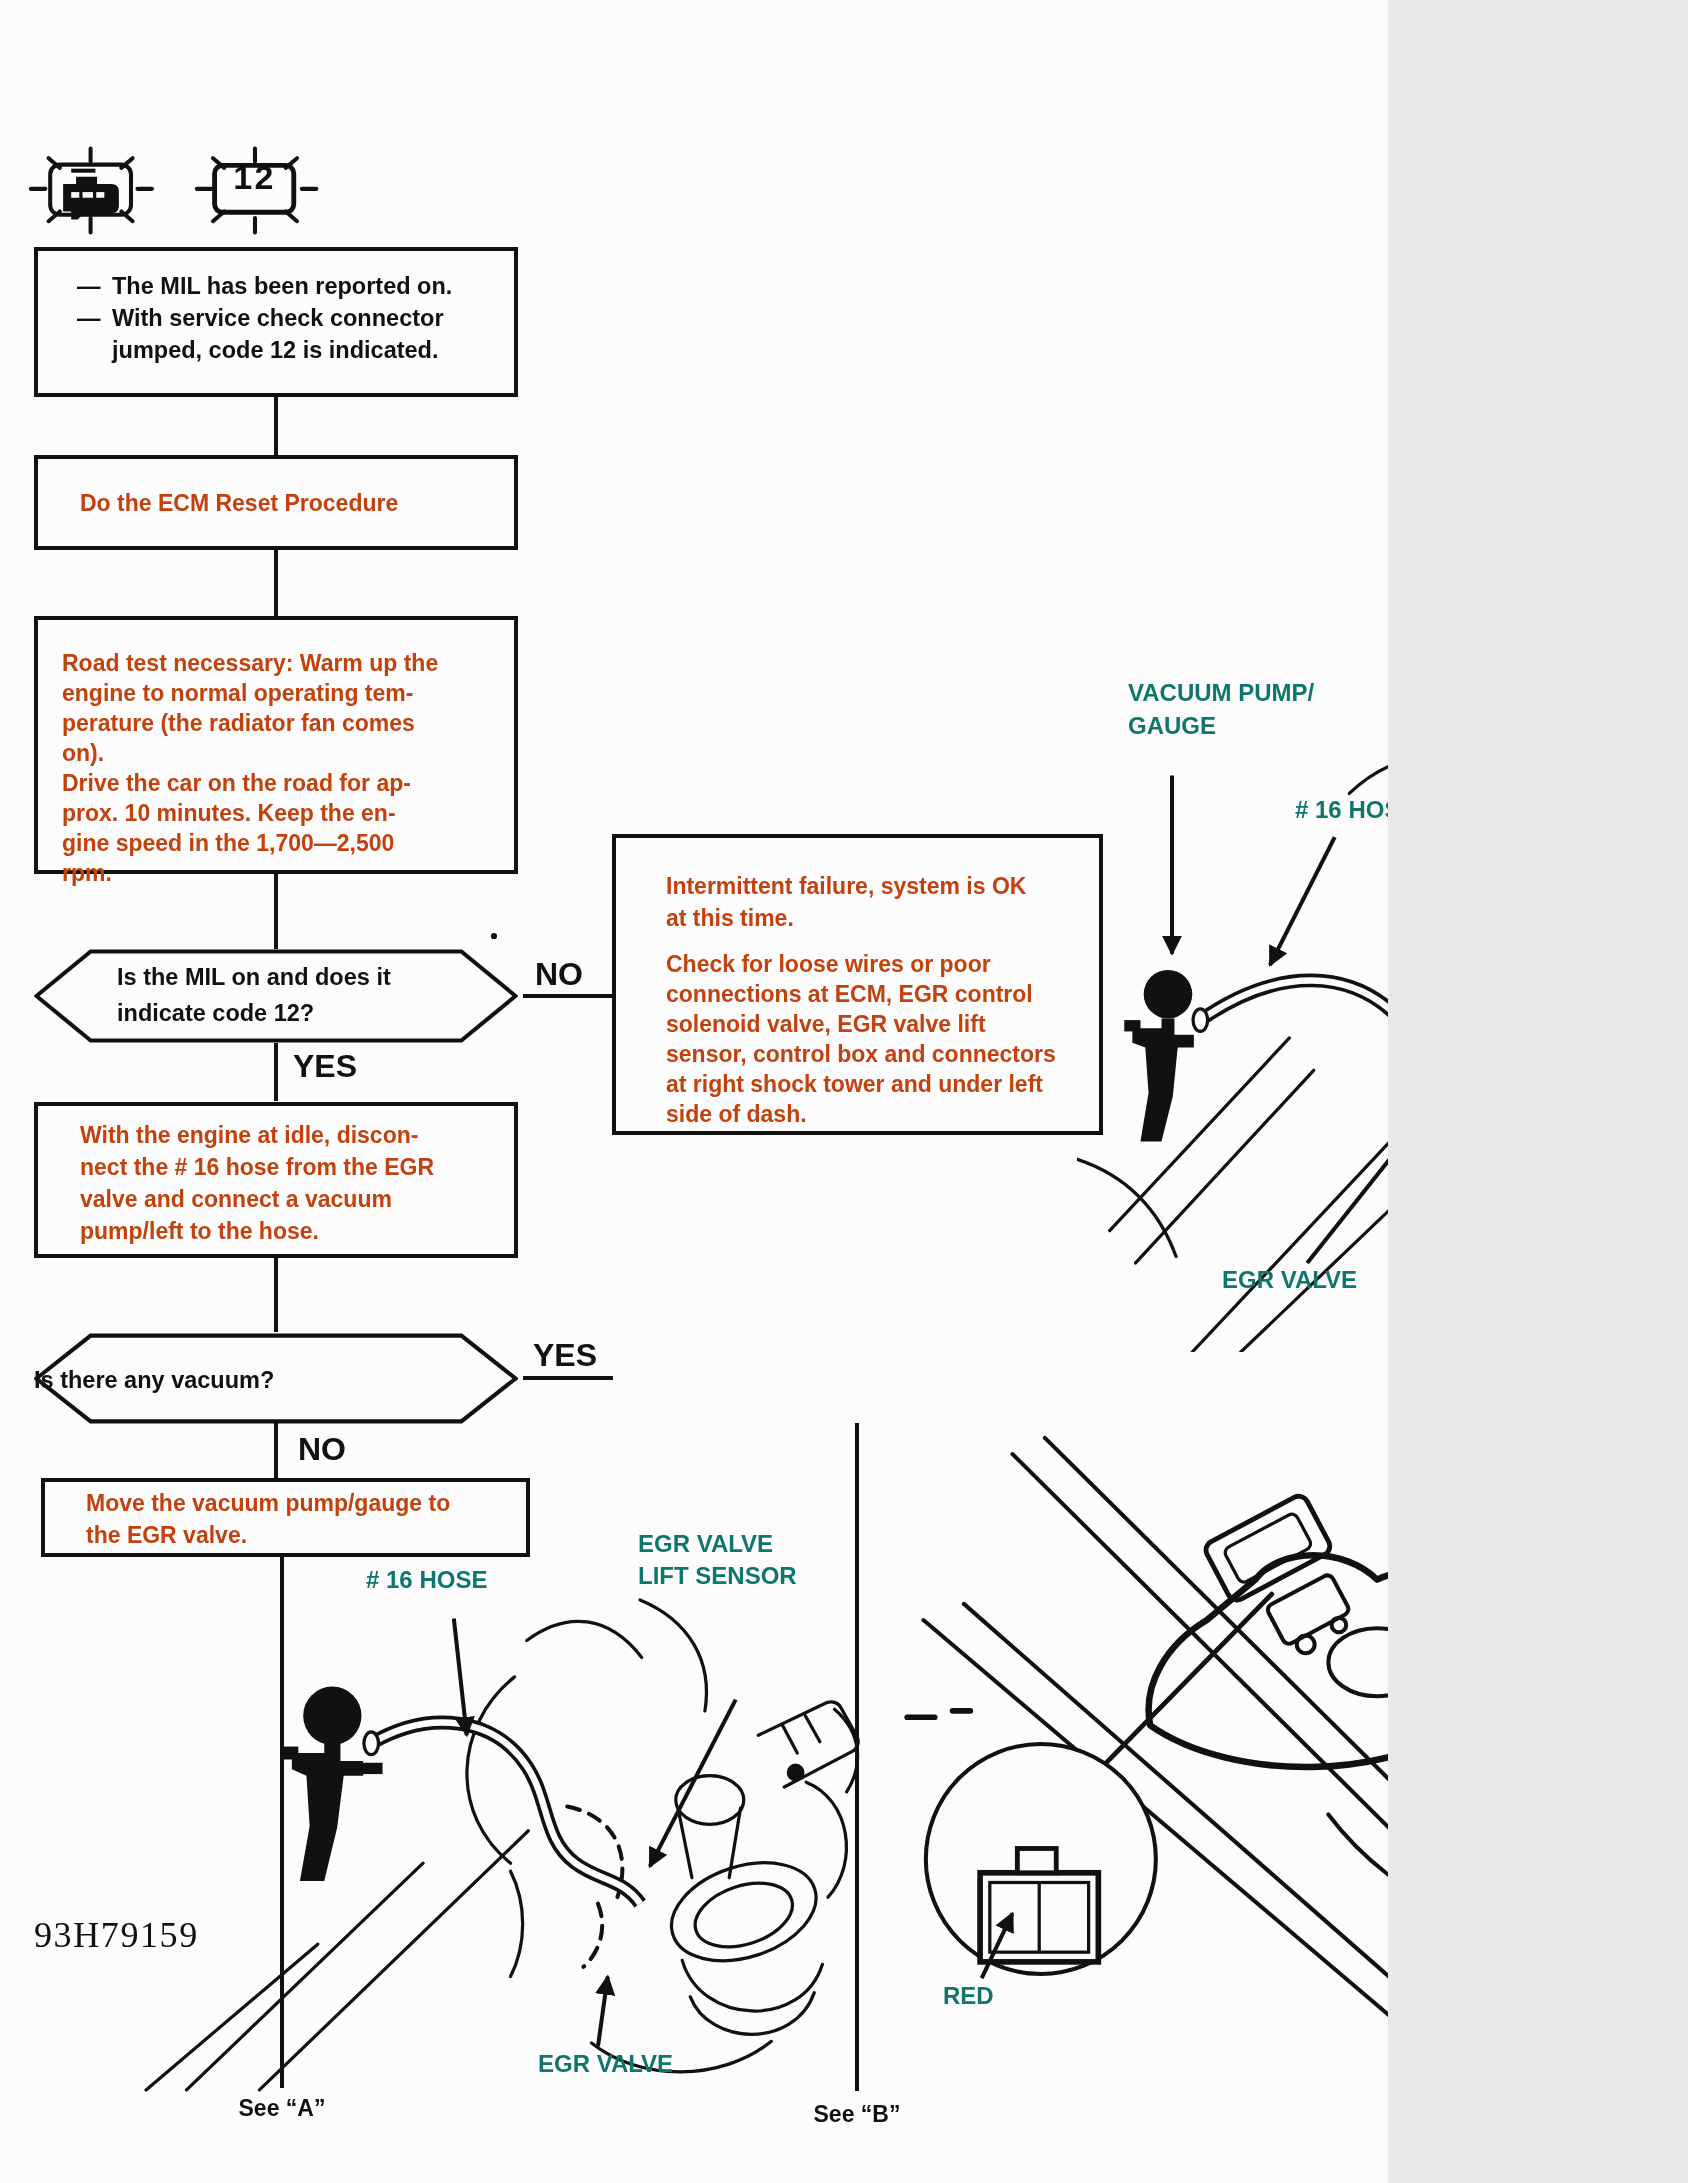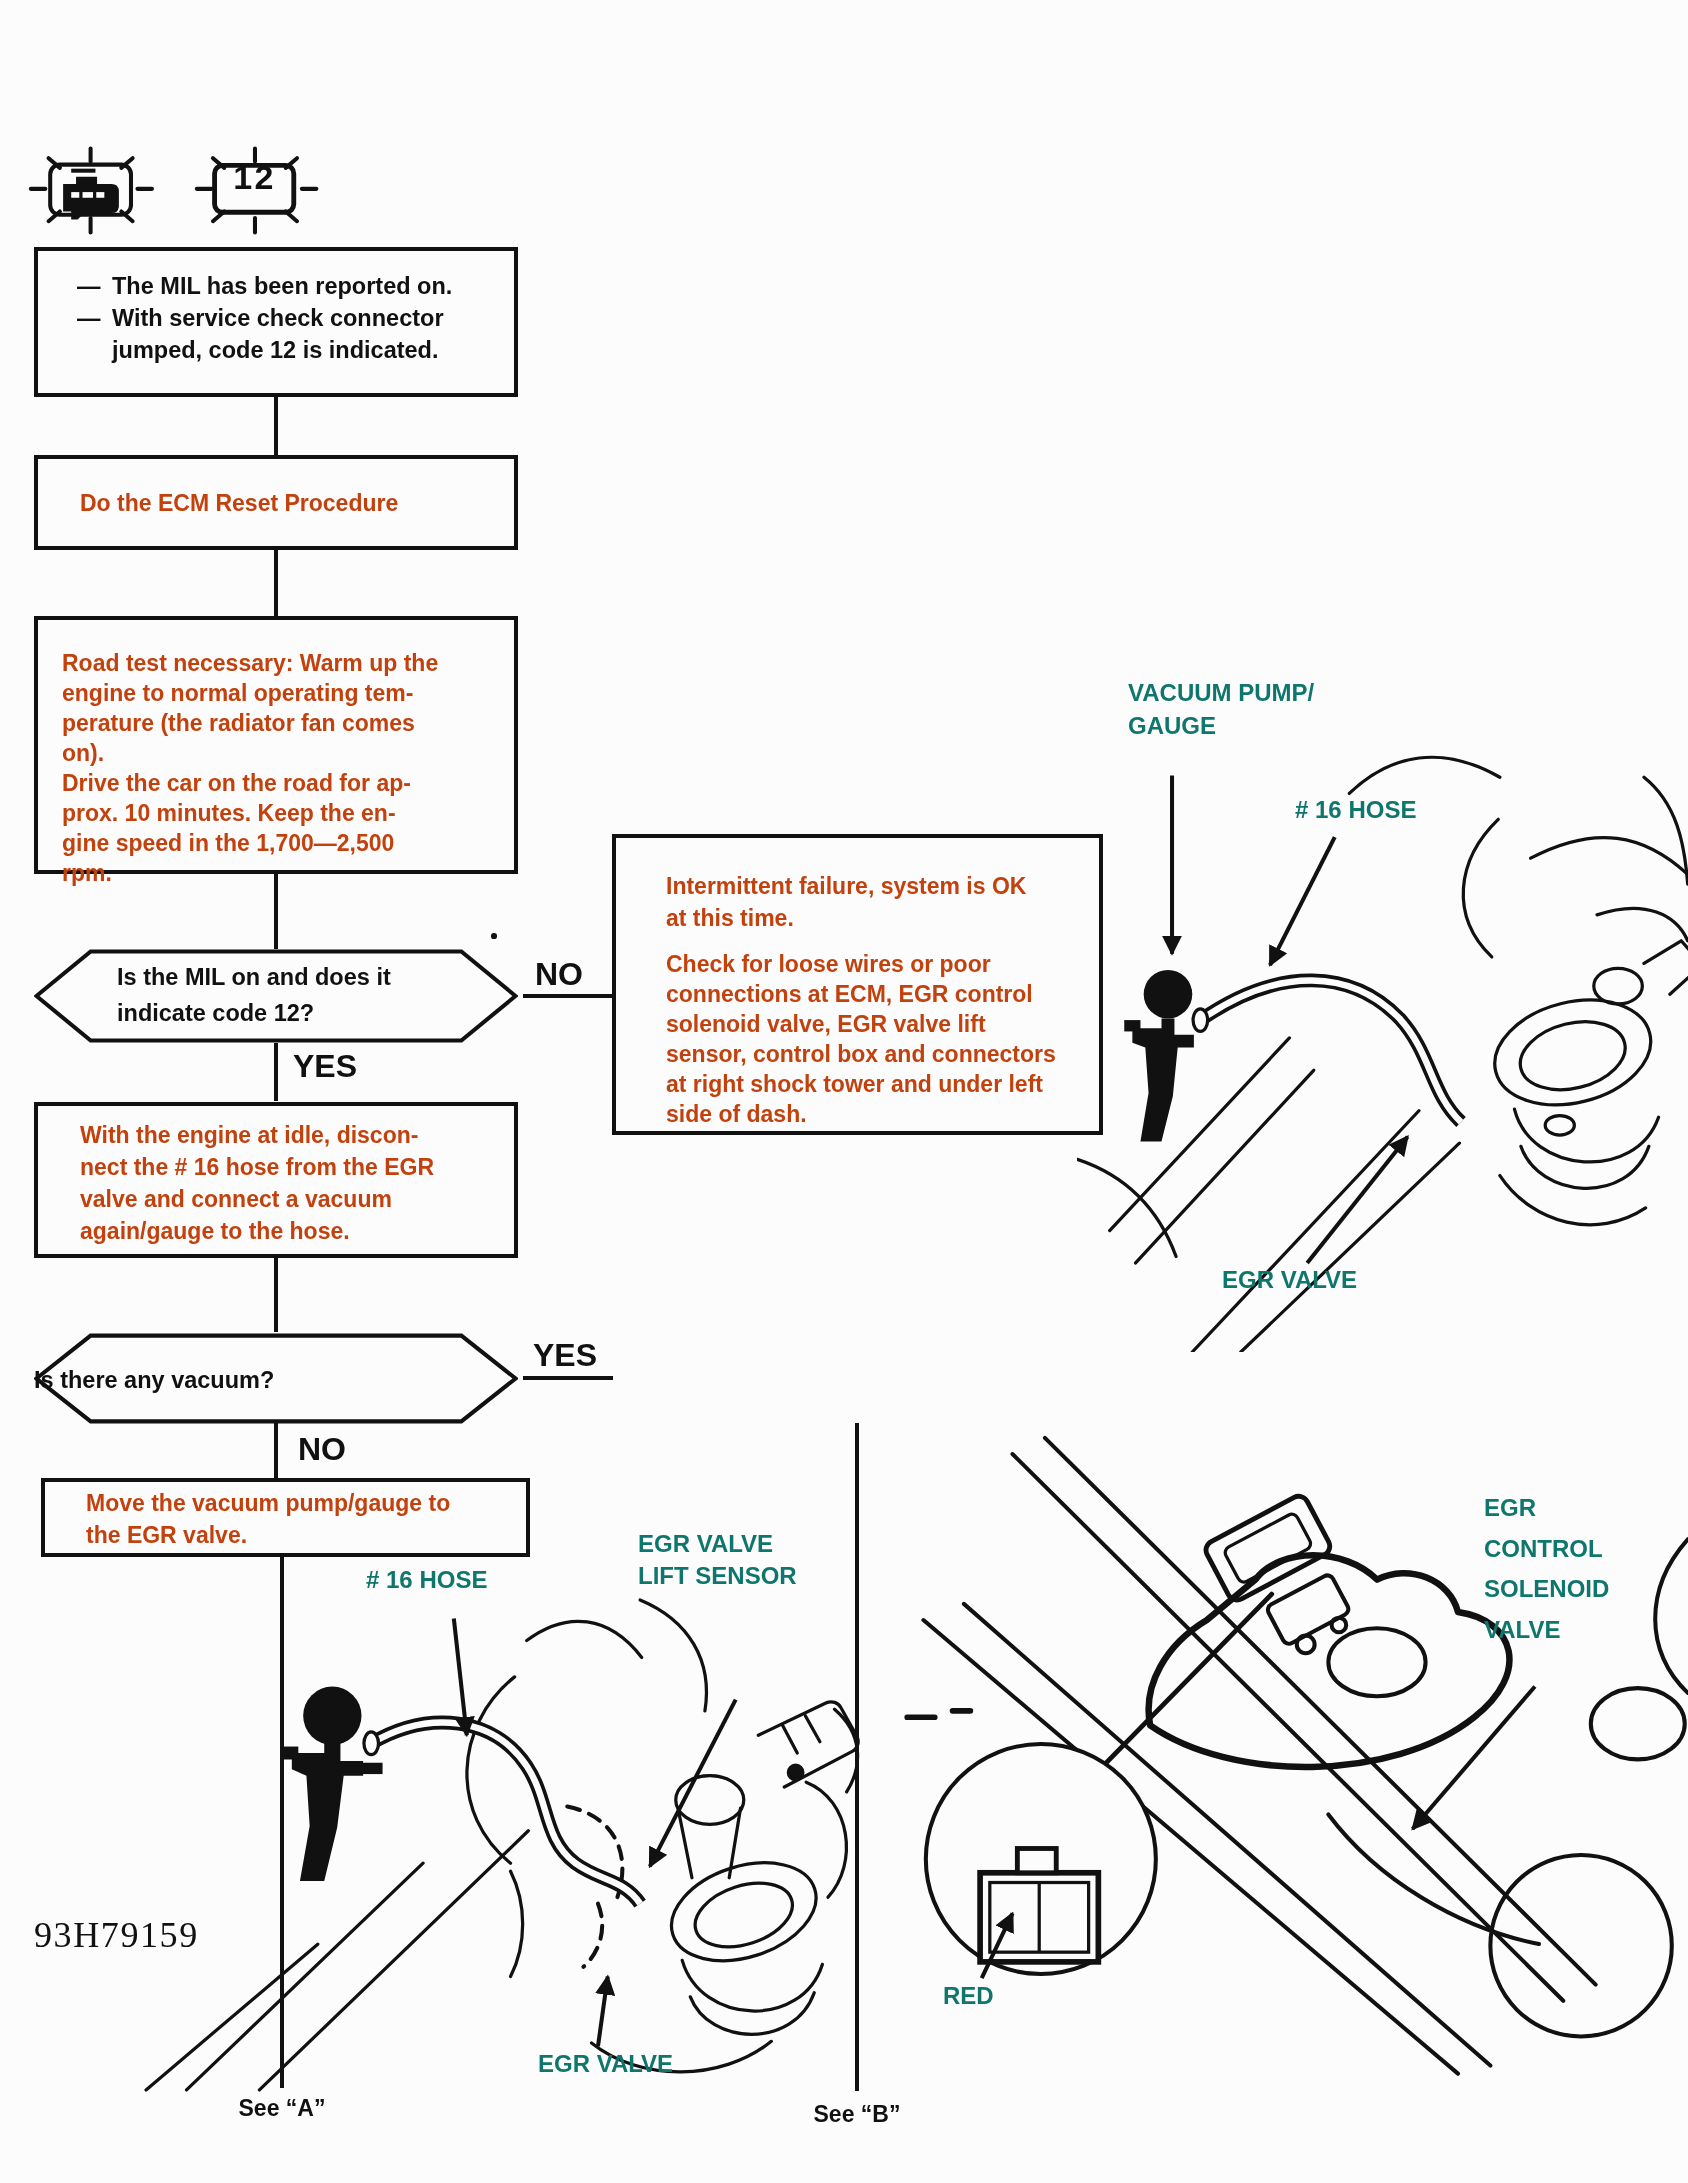--- a/index.html
+++ b/index.html
@@ -1,16 +1,16 @@
 <!DOCTYPE html>
 <html style="font-size:13px"><head>
 <meta charset="utf-8">
 <style>
   html,body{margin:0;padding:0;background:#e9e9e9;}
-  .page{position:relative;width:1688px;height:2183px;background:#fcfcfc;
+  .page{position:relative;width:1388px;height:2183px;background:#fcfcfc;
         font-family:"Liberation Sans",sans-serif;color:#111;overflow:hidden;}
   .box{position:absolute;border:4px solid #111;background:#fcfcfc;box-sizing:border-box;}
   .vline{position:absolute;width:4px;background:#111;}
   .hline{position:absolute;height:4px;background:#111;}
   .bt{font-size:23px;line-height:32px;font-weight:700;white-space:nowrap;color:#c2410c;}
   .lbl{position:absolute;font-size:24px;line-height:32px;font-weight:700;white-space:nowrap;color:#0f766e;}
   .tag{position:absolute;font-size:32px;font-weight:700;color:#111;}
   .hexwrap{position:absolute;}
   .hextext{position:absolute;font-size:23.5px;line-height:34px;font-weight:700;white-space:nowrap;color:#111;}
   .li{position:relative;padding-left:74px;font-size:23.5px;line-height:32px;font-weight:700;white-space:nowrap;}
@@ -236,21 +236,21 @@
 
   <div class="hline" style="left:523px;top:994px;width:90px"></div>
   <div class="tag" style="left:535px;top:956px">NO</div>
   <div class="tag" style="left:293px;top:1048px">YES</div>
   <div class="vline" style="left:274px;top:1043px;height:58px"></div>
 
   <div class="box" style="left:34px;top:1102px;width:484px;height:156px;padding:13px 0 0 42px">
     <div class="bt">With the engine at idle, discon-</div>
     <div class="bt">nect the # 16 hose from the EGR</div>
     <div class="bt">valve and connect a vacuum</div>
-    <div class="bt">again/gauge to the hose.</div>
+    <div class="bt">pump/left to the hose.</div>
   </div>
 
   <div class="vline" style="left:274px;top:1257px;height:75px"></div>
 
   <div class="hexwrap" style="left:34px;top:1333px;width:484px;height:91px">
     <svg width="484" height="91" viewBox="0 0 598 112">
       <polygon points="3,56 70,3 528,3 595,56 528,109 70,109" fill="#fcfcfc" stroke="#111" stroke-width="5"></polygon>
     </svg>
     <div class="hextext" style="left:0;top:30px;width:484px;text-align:left">Is there any vacuum?</div>
   </div>

